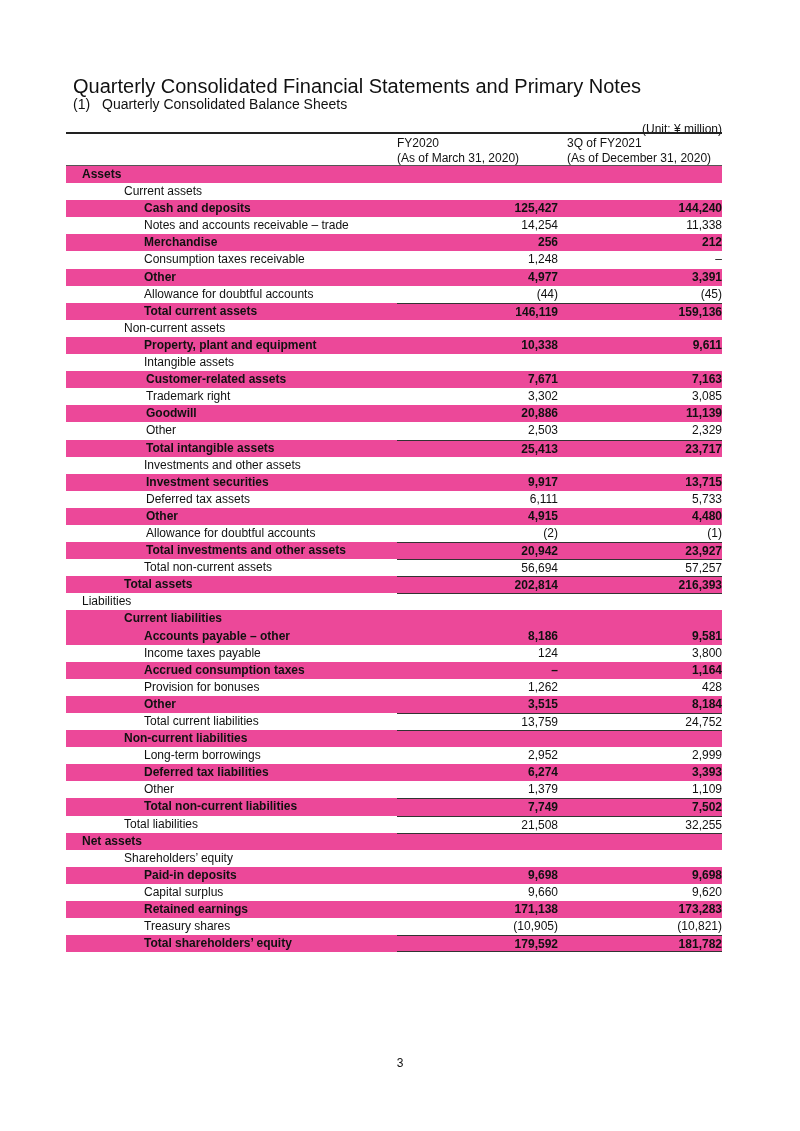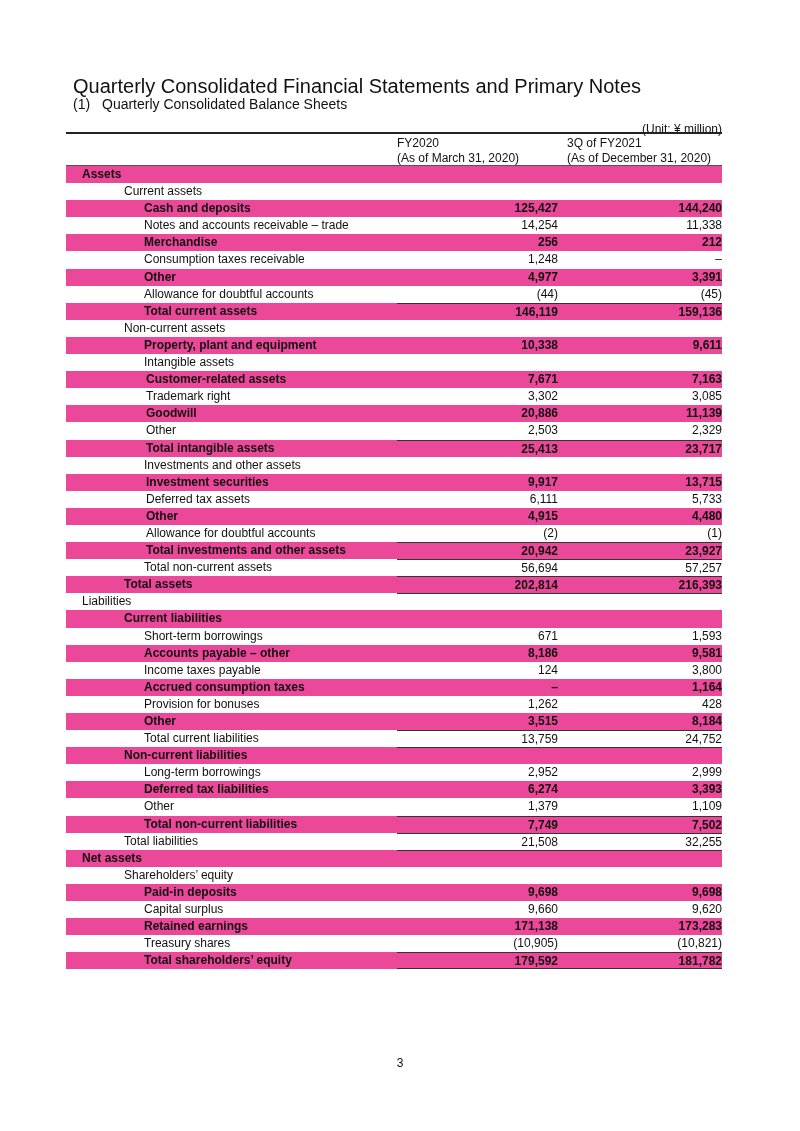--- a/index.html
+++ b/index.html
@@ -185,25 +185,20 @@
     <div class="row tot">
       <span class="lbl l0">Liabilities</span>
       <span class="v c1"></span>
       <span class="v c2"></span>
     </div>
     <div class="row shade">
       <span class="lbl l1">Current liabilities</span>
       <span class="v c1"></span>
       <span class="v c2"></span>
     </div>
-    <div class="row">
-      <span class="lbl l2">Short-term borrowings</span>
-      <span class="v c1">671</span>
-      <span class="v c2">1,593</span>
-    </div>
     <div class="row shade">
       <span class="lbl l2">Accounts payable – other</span>
       <span class="v c1">8,186</span>
       <span class="v c2">9,581</span>
     </div>
     <div class="row">
       <span class="lbl l2">Income taxes payable</span>
       <span class="v c1">124</span>
       <span class="v c2">3,800</span>
     </div>

